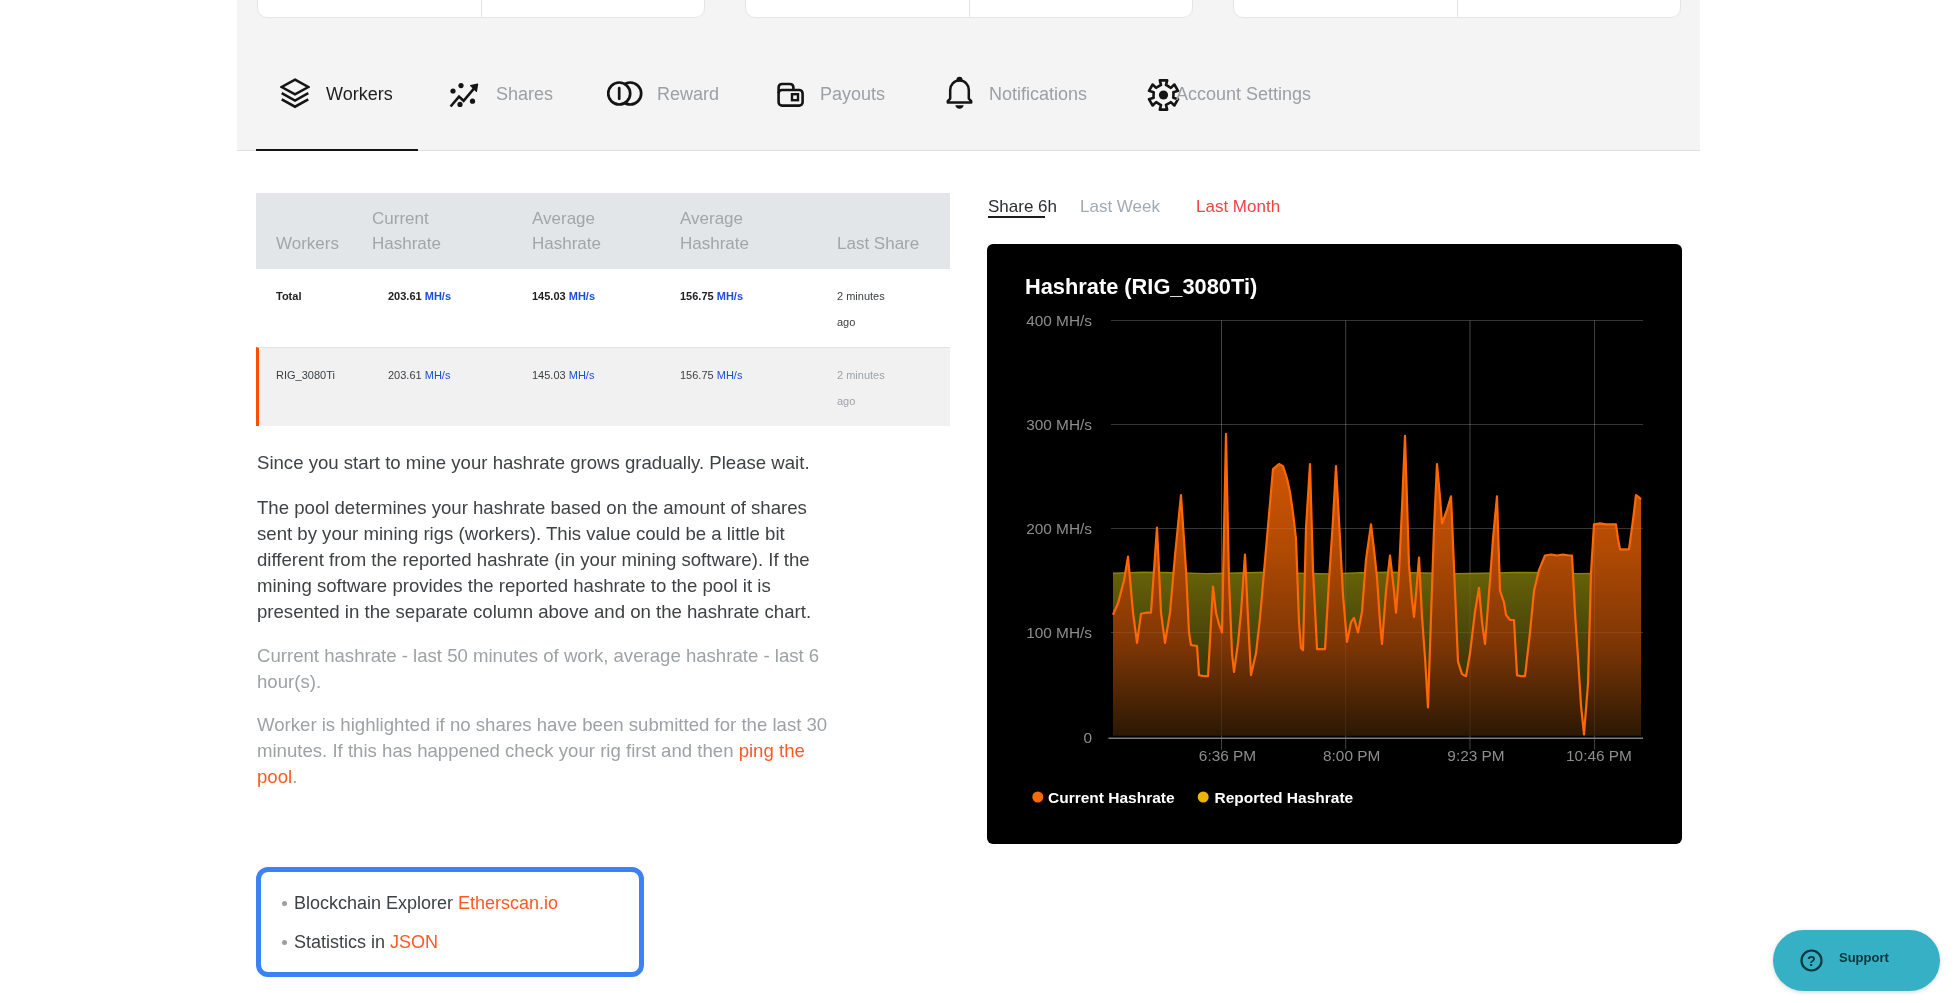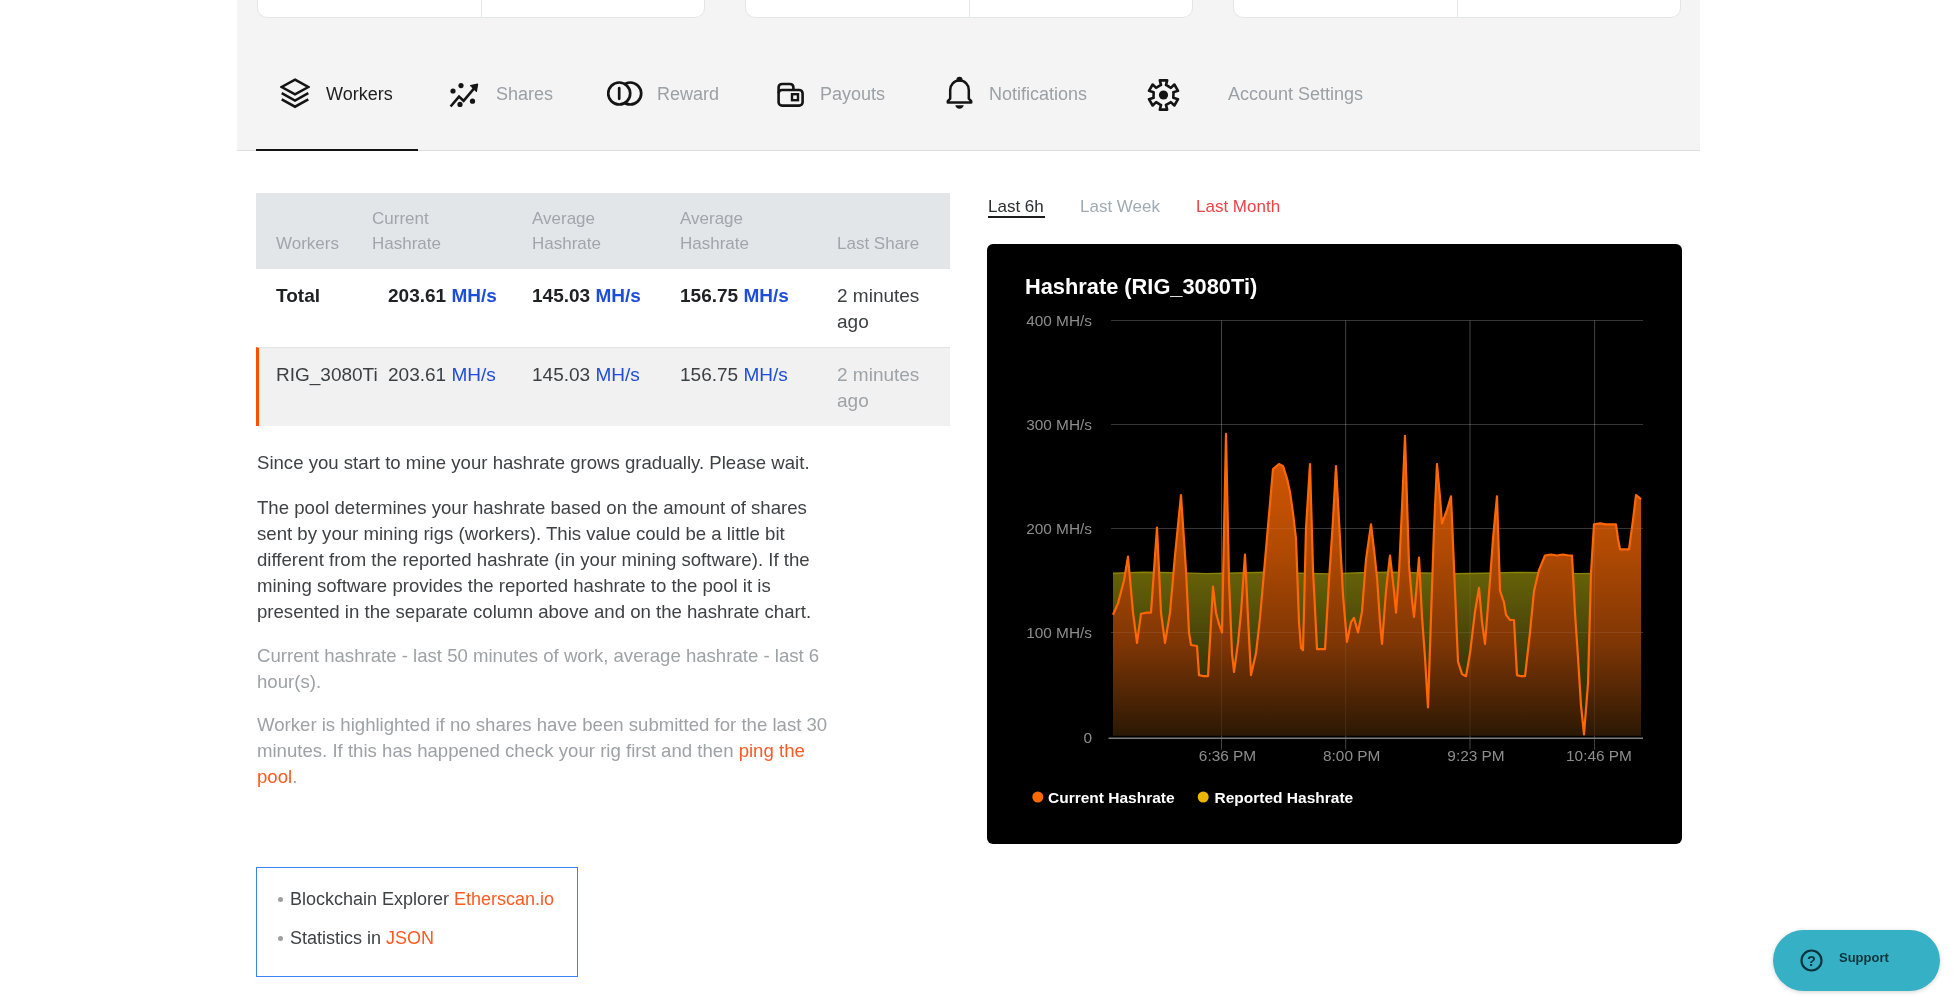--- a/index.html
+++ b/index.html
@@ -7,28 +7,28 @@
 .card .dv{position:absolute;left:50%;top:0;bottom:0;width:1px;background:#e3e6e7}
 .tic{position:absolute}
 .tlab{position:absolute;top:82px;font-size:18px;line-height:24px;color:#9aa0a6}
 .tlab.act{color:#1e1e1e}
 .ubar{position:absolute;left:256px;top:148.5px;width:162px;height:2.5px;background:#141414}
 .table{position:absolute;left:256px;top:193px;width:694px}
 .thead{position:absolute;left:0;top:0;width:694px;height:76px;background:#e3e6e8;color:#a0a6ab;font-size:17px}
 .th{position:absolute;line-height:25px;white-space:pre}
 .trow1{position:absolute;left:0;top:76px;width:694px;height:78px;background:#fff}
 .trow2{position:absolute;left:0;top:154px;width:694px;height:79px;background:#f1f1f2;border-top:1px solid #e3e3e3;border-left:3px solid #ff4e02}
-.td{position:absolute;font-size:19px;line-height:26px;color:#3c4043;white-space:pre}
+.td{position:absolute;font-size:11px;line-height:26px;color:#3c4043;white-space:pre}
 .b{font-weight:bold;color:#202124}
 .un{color:#1d4ed8}
 .gr{color:#9da3a7}
 .para{position:absolute;left:257px;width:576px;font-size:18.6px;line-height:26px;color:#3f4245}
 .para.gray{color:#9da2a6}
 .olink{color:#ff5a22}
-.obox{position:absolute;left:256px;top:867px;width:322px;height:110px;border:1px solid #3b82f6;border-radius:0}
+.obox{position:absolute;left:256px;top:867px;width:388px;height:110px;border:5px solid #3b82f6;border-radius:12px}
 .obox .li{position:absolute;left:21px;font-size:18px;color:#3f4245;white-space:pre}
 .obox .li::before{content:"";position:absolute;left:0;top:8px;width:5px;height:5px;border-radius:50%;background:#9e9e9e}
 .obox .li span.t{margin-left:12px}
 .ptab{position:absolute;top:195px;font-size:17px;line-height:24px}
 .chart{position:absolute;left:987px;top:244px;width:695px;height:600px;background:#000;border-radius:6px;overflow:hidden}
 .ct{fill:#fff;font-size:21.8px;font-weight:bold;font-family:"Liberation Sans",sans-serif}
 .ax{fill:#8d8d8d;font-size:15.4px;font-family:"Liberation Sans",sans-serif}
 .lg{fill:#fff;font-size:15.5px;font-weight:bold;font-family:"Liberation Sans",sans-serif}
 .support{position:absolute;left:1773px;top:930px;width:167px;height:61px;border-radius:30.5px;background:#35b0c4;box-shadow:0 1px 4px rgba(0,0,0,0.18)}
 .support .txt{position:absolute;left:66px;top:20px;font-size:13px;font-weight:bold;color:#04353d}
@@ -74,21 +74,21 @@
 </svg>
 <svg class="tic" style="left:1147px;top:78px" width="33" height="34" viewBox="0 0 33 34">
 <path d="M13.18 7.36 L14.03 7.1 L12.85 2.35 L20.15 2.35 L18.97 7.1 L19.82 7.36 L23.84 9.91 L27.36 6.51 L31.02 12.84 L26.3 14.19 L26.51 15.05 L26.3 19.81 L31.02 21.16 L27.36 27.49 L23.84 24.09 L23.19 24.7 L18.97 26.9 L20.15 31.65 L12.85 31.65 L14.03 26.9 L13.18 26.64 L9.16 24.09 L5.64 27.49 L1.98 21.16 L6.7 19.81 L6.49 18.95 L6.7 14.19 L1.98 12.84 L5.64 6.51 L9.16 9.91 L9.81 9.3 Z" fill="none" stroke="#141414" stroke-width="2.6" stroke-linejoin="round"></path>
 <circle cx="16.5" cy="17" r="4.6" fill="#141414"></circle>
 </svg>
 <div class="tlab act" style="left:326px">Workers</div>
 <div class="tlab " style="left:496px">Shares</div>
 <div class="tlab " style="left:657px">Reward</div>
 <div class="tlab " style="left:820px">Payouts</div>
 <div class="tlab " style="left:989px">Notifications</div>
-<div class="tlab " style="left:1228px">Account Settings</div>
+<div class="tlab " style="left:1176px">Account Settings</div>
 <div class="ubar"></div>
 
 <div class="table">
  <div class="thead">
   <div class="th" style="left:20px;top:38px">Workers</div>
   <div class="th" style="left:116px;top:13px">Current
 Hashrate</div>
   <div class="th" style="left:276px;top:13px">Average
 Hashrate</div>
   <div class="th" style="left:424px;top:13px">Average
@@ -116,21 +116,21 @@
 <div class="para" style="top:450px">Since you start to mine your hashrate grows gradually. Please wait.</div>
 <div class="para" style="top:494.5px">The pool determines your hashrate based on the amount of shares sent by your mining rigs (workers). This value could be a little bit different from the reported hashrate (in your mining software). If the mining software provides the reported hashrate to the pool it is presented in the separate column above and on the hashrate chart.</div>
 <div class="para gray" style="top:642.5px">Current hashrate - last 50 minutes of work, average hashrate - last 6 hour(s).</div>
 <div class="para gray" style="top:712px">Worker is highlighted if no shares have been submitted for the last 30 minutes. If this has happened check your rig first and then <span class="olink">ping the pool</span>.</div>
 
 <div class="obox">
  <div class="li" style="top:888px;top:21px"><span class="t">Blockchain Explorer <span class="olink">Etherscan.io</span></span></div>
  <div class="li" style="top:60px"><span class="t">Statistics in <span class="olink">JSON</span></span></div>
 </div>
 
-<div class="ptab" style="left:988px;color:#2b2e30">Last 6h</div>
+<div class="ptab" style="left:988px;color:#2b2e30">Share 6h</div>
 <div style="position:absolute;left:987.5px;top:216.3px;width:57.5px;height:2.2px;background:#1c1c1c"></div>
 <div class="ptab" style="left:1080px;color:#a0abb3">Last Week</div>
 <div class="ptab" style="left:1196px;color:#ef4444">Last Month</div>
 <div class="chart"><svg width="695" height="600" viewBox="0 0 695 600">
 <defs>
 <linearGradient id="og" gradientUnits="userSpaceOnUse" x1="0" y1="76.5" x2="0" y2="491.5">
 <stop offset="0" stop-color="#f06000"></stop>
           <stop offset="0.3" stop-color="#d65702"></stop>
           <stop offset="0.55" stop-color="#b14a03"></stop>
           <stop offset="0.78" stop-color="#7e3605"></stop>

